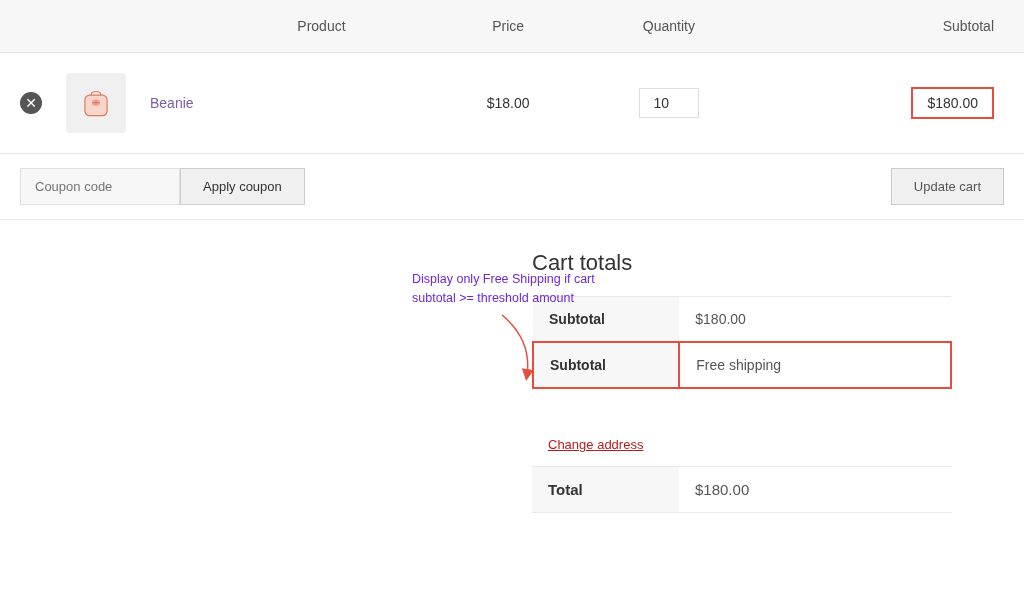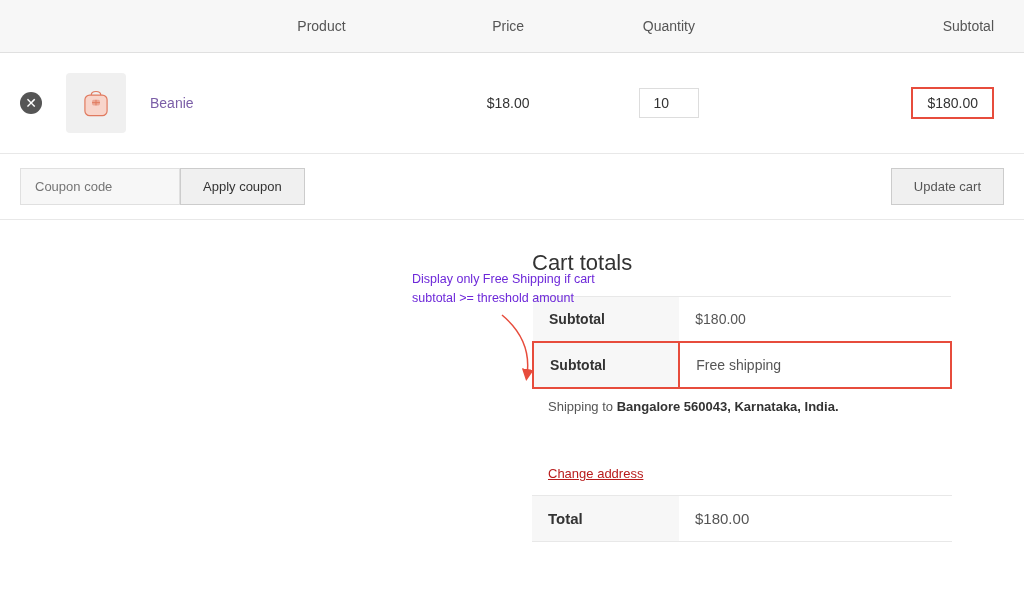--- a/index.html
+++ b/index.html
@@ -313,23 +313,20 @@
                 <tr>
               <td class="label-cell">Subtotal</td>
               <td class="value-cell">$180.00</td>
             </tr>
             <tr class="shipping-row">
               <td class="label-cell">Subtotal</td>
               <td class="value-cell">Free shipping</td>
             </tr>
           </tbody>
             </table>
-          <div class="shipping-addr">
-            <span>Shipping to</span> <strong>Bangalore 560043, Karnataka, India.</strong>
-          </div>
           <a href="#" class="change-address-link">Change address</a>
           <table class="totals-table">
             <tbody>
                 <tr class="total-row">
               <td class="label-cell">Total</td>
               <td class="value-cell">$180.00</td>
             </tr>
           </tbody>
             </table>
         </div>

